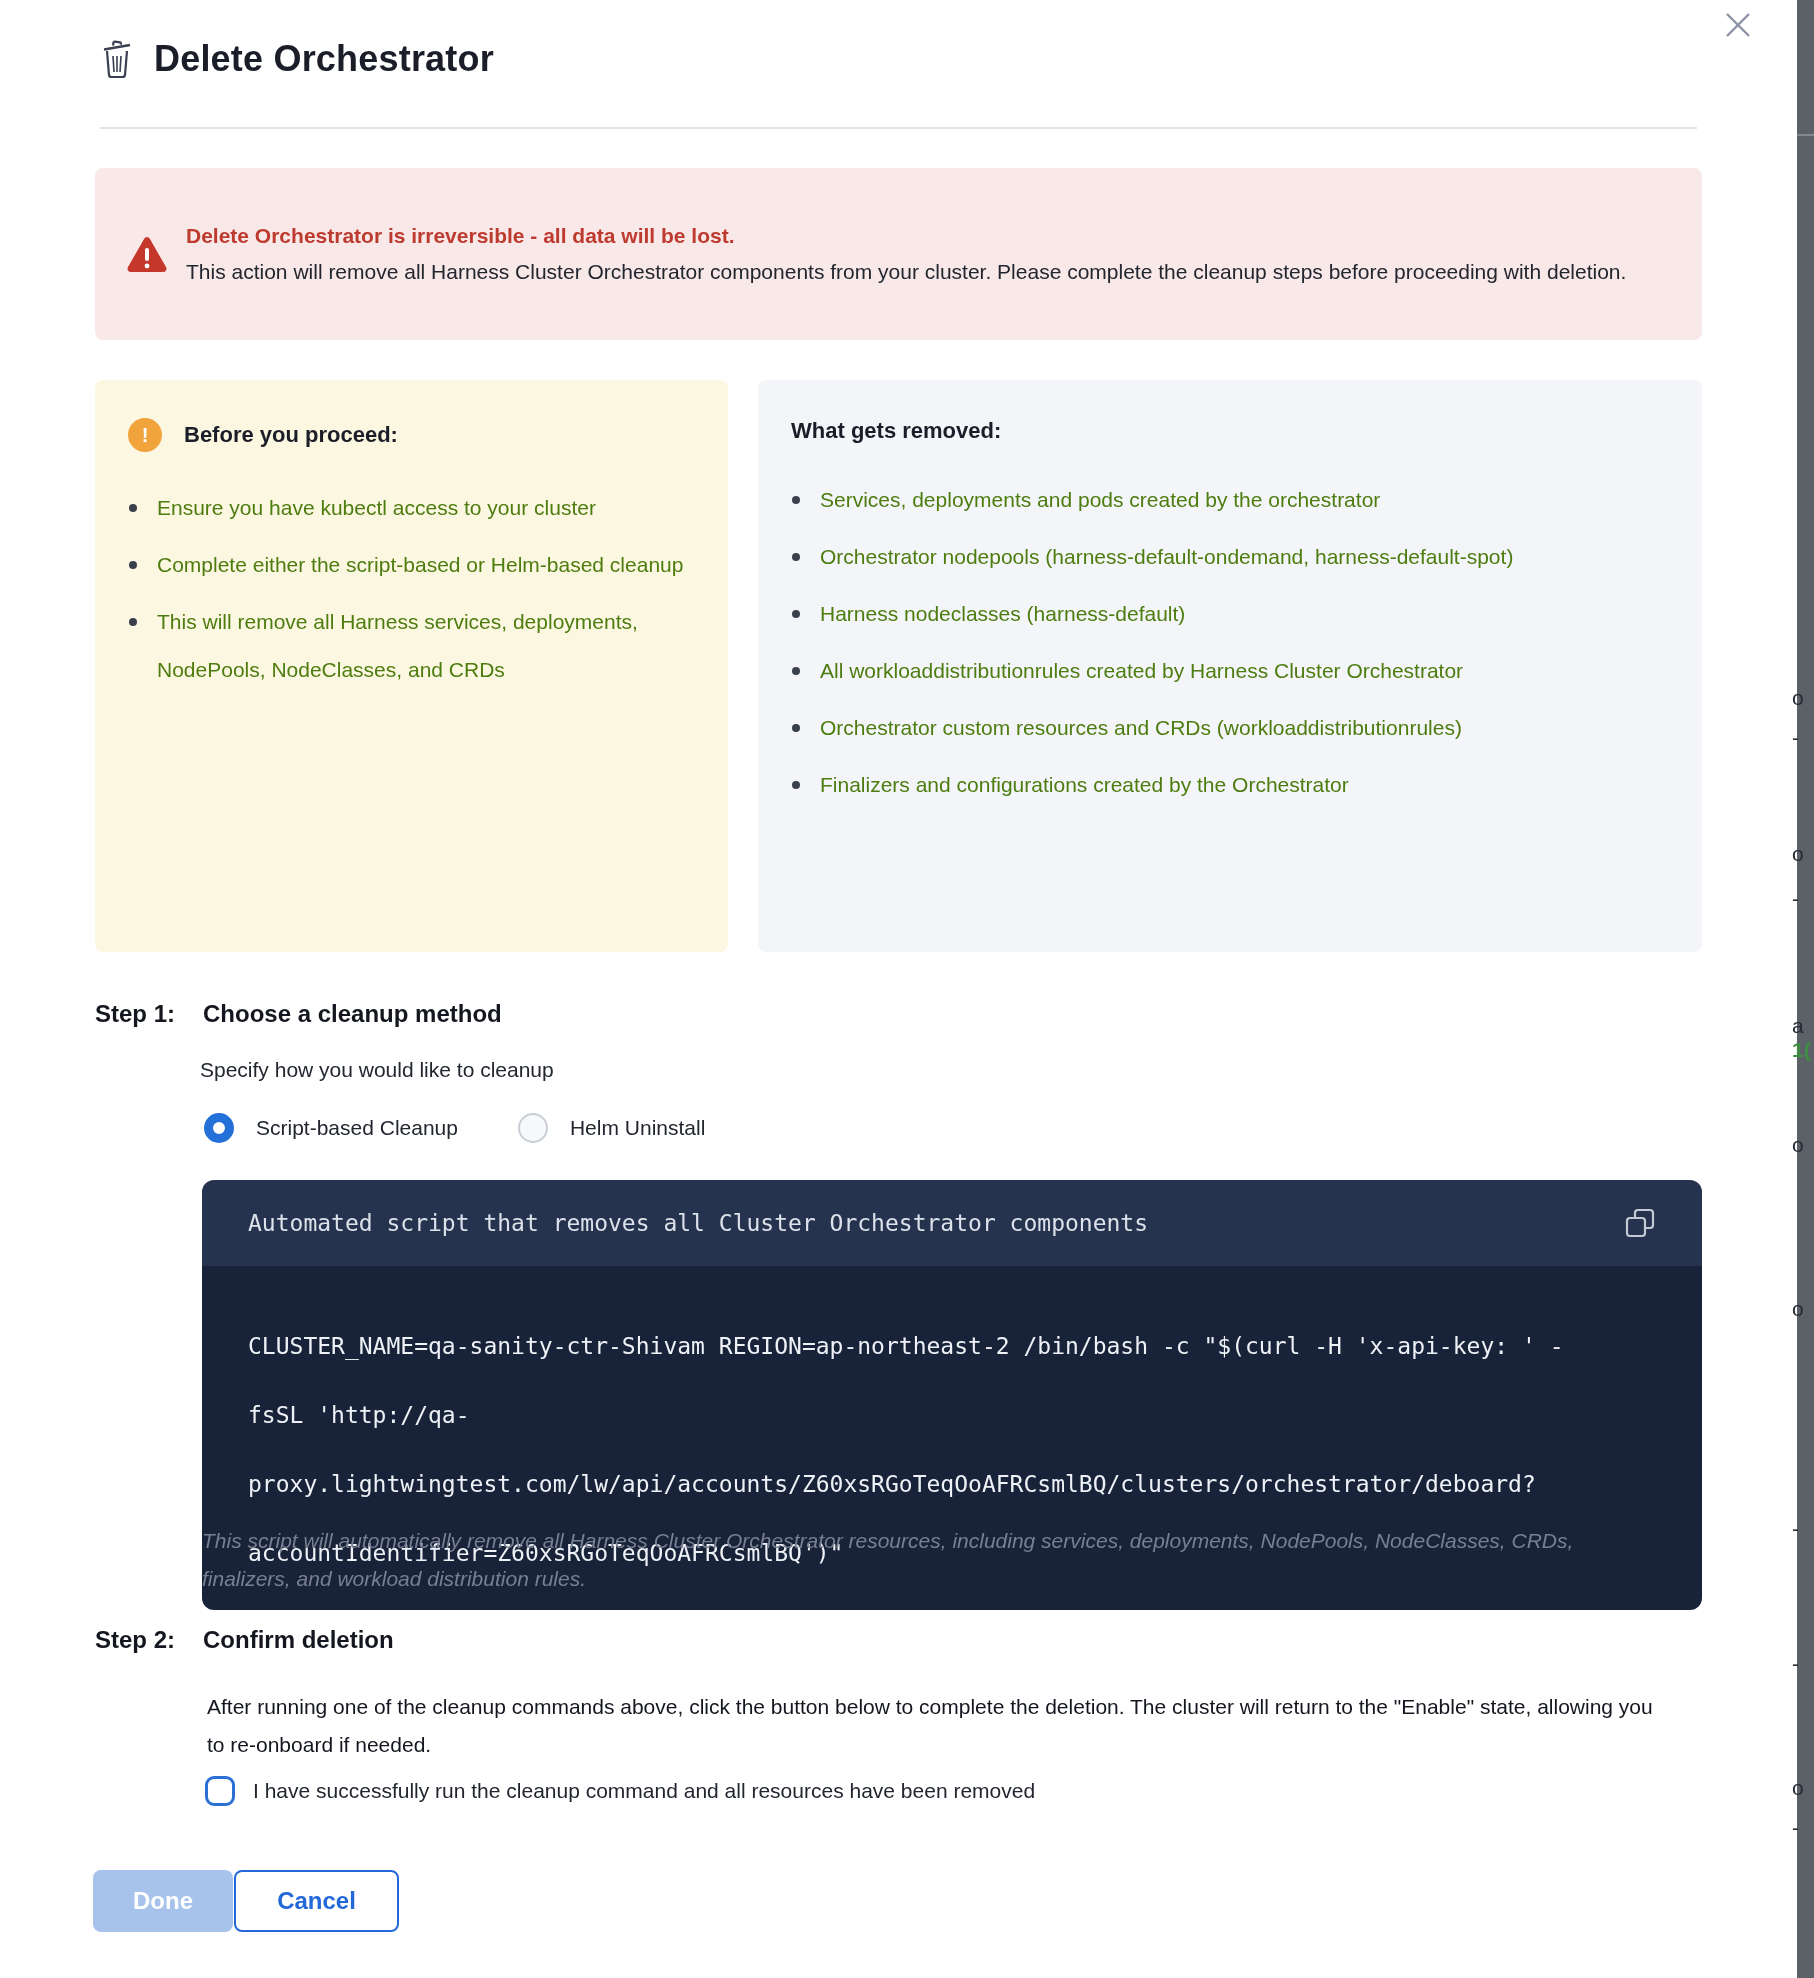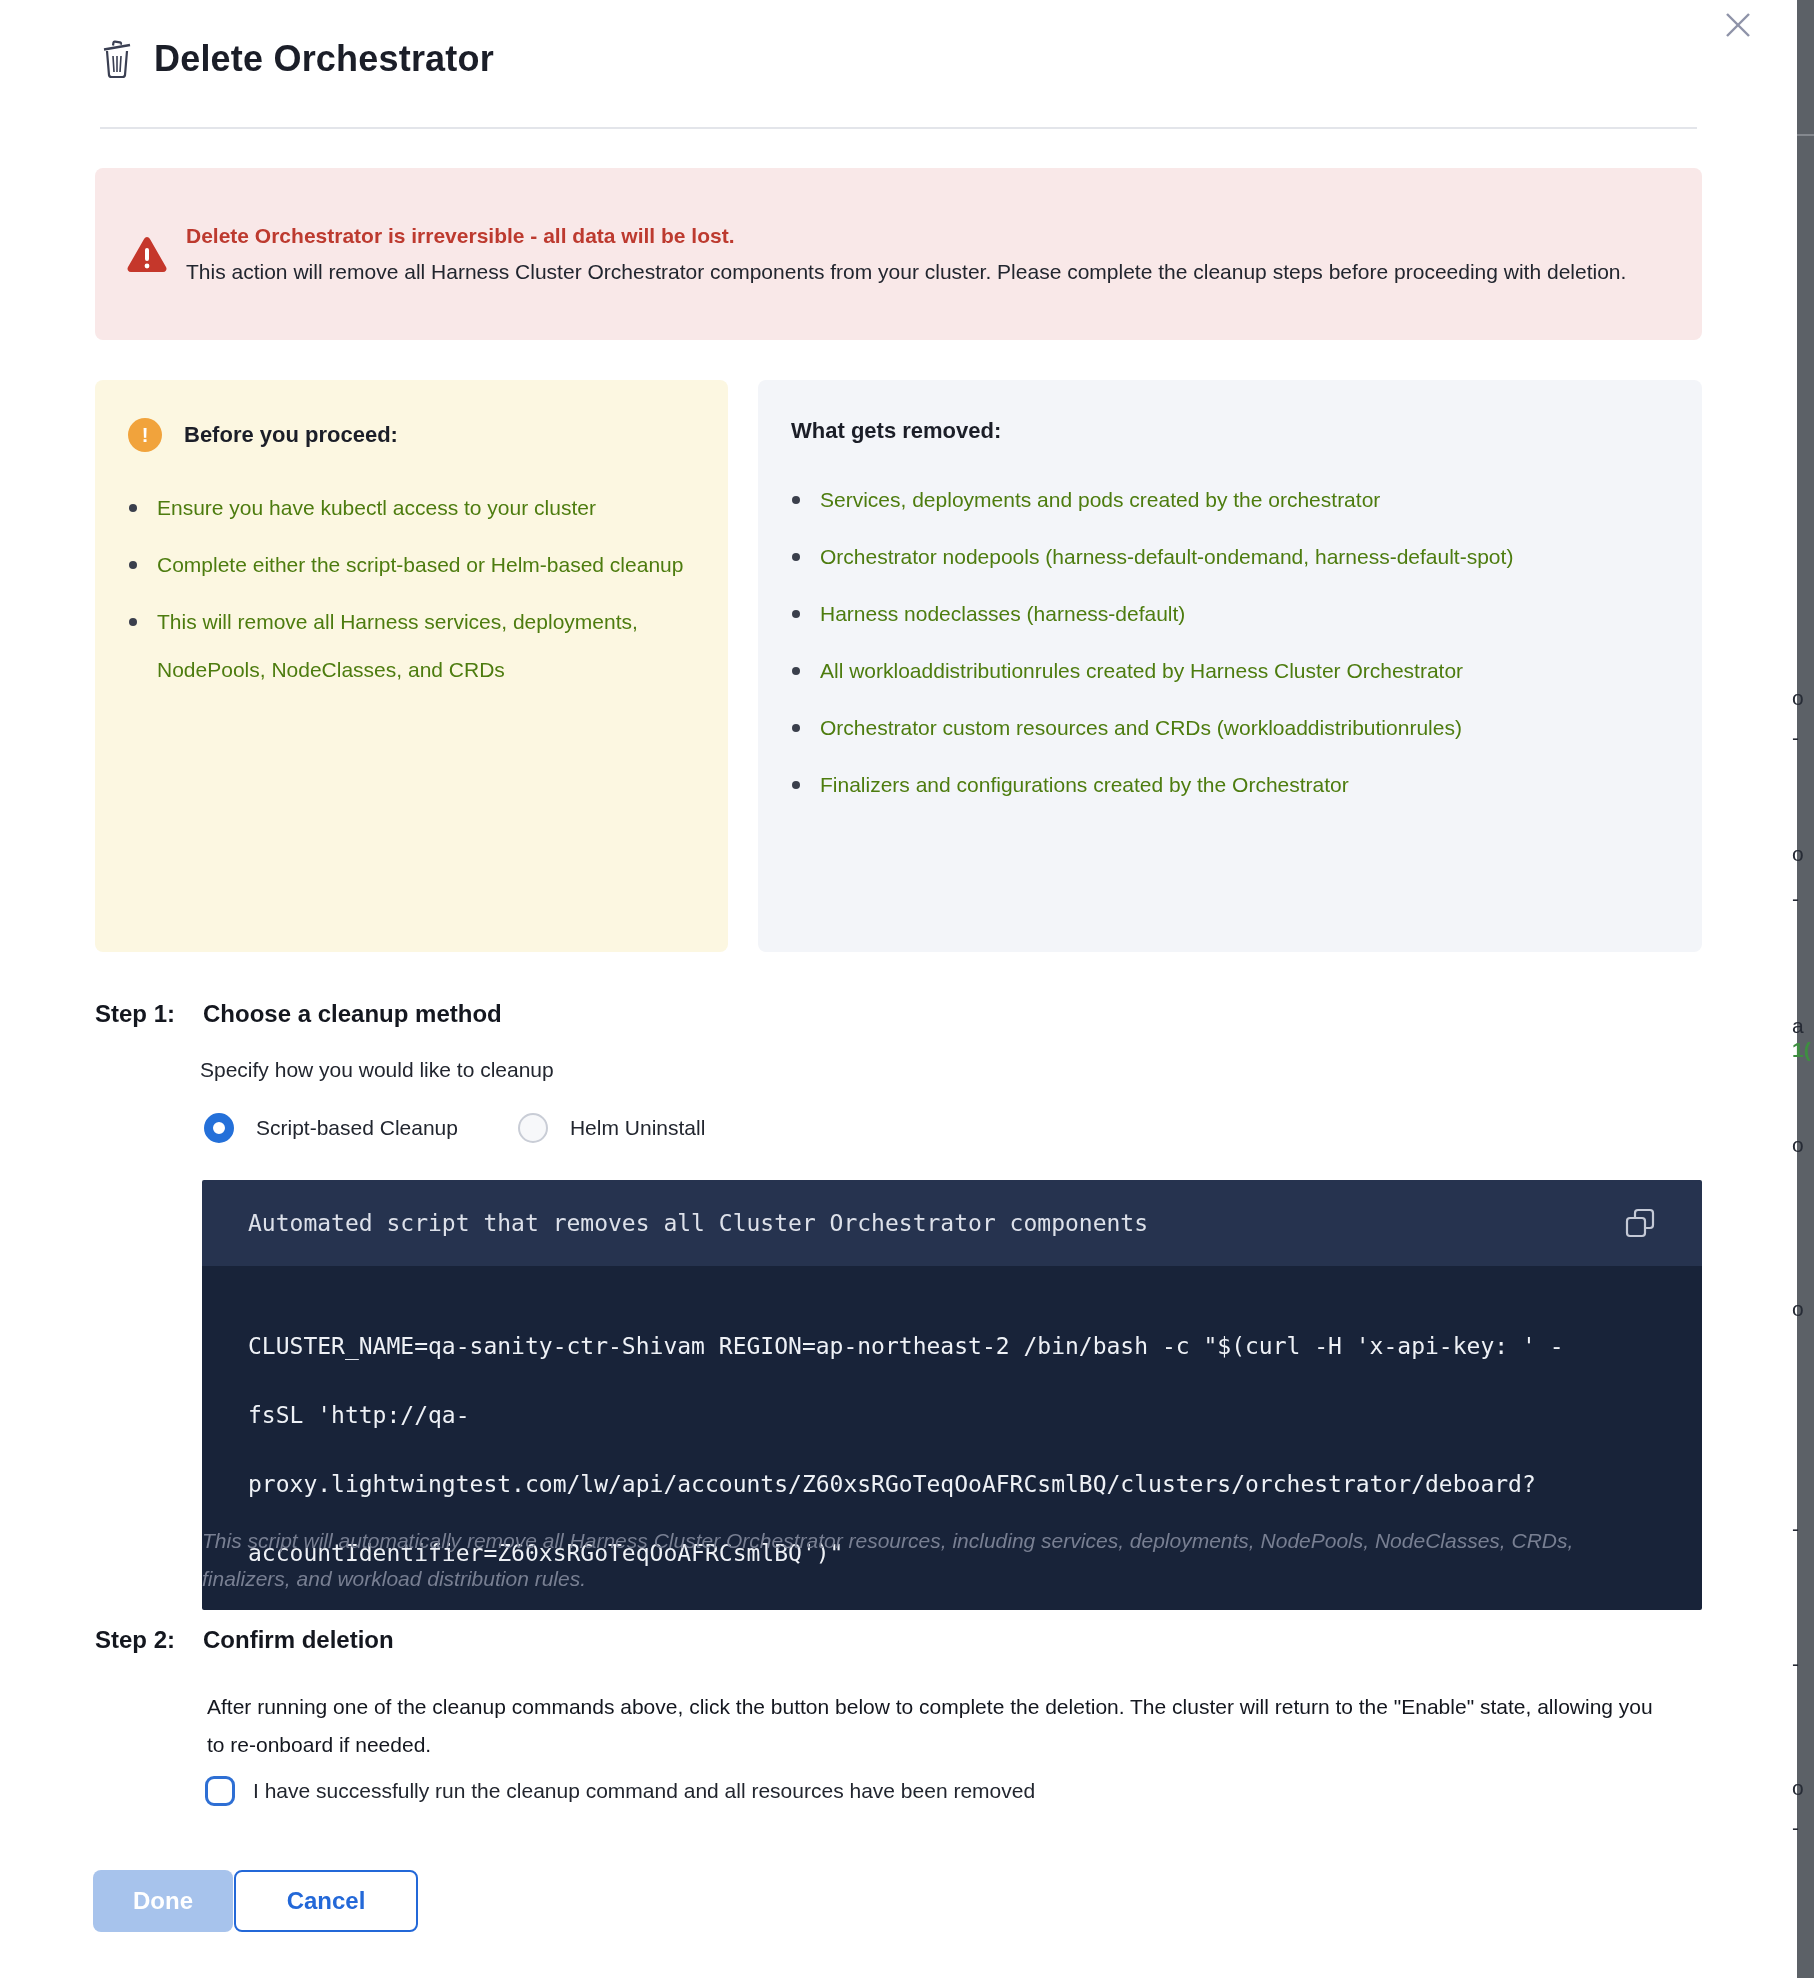--- a/index.html
+++ b/index.html
@@ -57,21 +57,21 @@
 
   
   .radio-row { left: 204px; top: 1113px; display: flex; align-items: center; gap: 60px; }
   .radio-item { display: flex; align-items: center; gap: 22px; cursor: pointer; }
   .radio { width: 30px; height: 30px; border-radius: 50%; flex: 0 0 auto; }
   .radio.selected { border: 9px solid #2470d9; background: #ffffff; }
   .radio.unselected { border: 2px solid #c9cdd6; background: #f7f8fa; }
   .radio-label { font-size: 21px; color: #22262f; }
 
   
-  .code-block { left: 202px; top: 1180px; width: 1500px; border-radius: 2px; overflow: hidden; }
+  .code-block { left: 202px; top: 1180px; width: 1500px; border-radius: 12px; overflow: hidden; }
   .code-header {
     background: #26334f; height: 86px; display: flex; align-items: center;
     justify-content: space-between; padding: 0 46px;
   }
   .code-header-text { font-family: "DejaVu Sans Mono", monospace; font-size: 23px; color: #dde1ea; }
   .copy-btn { width: 32px; height: 32px; cursor: pointer; }
   .code-body { background: #182339; padding: 32px 46px 36px 46px; }
   .code-line { font-family: "DejaVu Sans Mono", monospace; font-size: 23px; line-height: 41px; color: #eef1f6; white-space: pre; margin-top: 28px; }
 
   .code-note { left: 202px; top: 1522px; width: 1440px; font-size: 21px; font-style: italic; color: #787f92; line-height: 38px; }
@@ -79,21 +79,21 @@
   
   .step2-para { left: 207px; top: 1688px; width: 1450px; font-size: 21px; line-height: 38px; color: #14171f; }
   .checkbox-row { left: 205px; top: 1776px; display: flex; align-items: center; gap: 18px; }
   .checkbox { width: 30px; height: 30px; border: 3px solid #2e6fd4; border-radius: 9px; background: #ffffff; flex: 0 0 auto; cursor: pointer; }
   .checkbox-label { font-size: 21px; color: #22262f; }
 
   
   .btn-row { left: 93px; top: 1870px; display: flex; gap: 1px; }
   .btn { height: 62px; border-radius: 8px; font-size: 24px; font-weight: bold; display: flex; align-items: center; justify-content: center; font-family: "Liberation Sans", sans-serif; }
   .btn-done { width: 140px; background: #a7c3ec; color: #ffffff; border: none; cursor: default; }
-  .btn-cancel { width: 184px; background: #ffffff; color: #2368d8; border: 2px solid #2368d8; cursor: pointer; }
+  .btn-cancel { width: 165px; background: #ffffff; color: #2368d8; border: 2px solid #2368d8; cursor: pointer; }
 
   
   .edge-strip { left: 1797px; top: 0; width: 17px; height: 1978px; background: #5c6167; z-index: 1; }
   .edge-strip-line { left: 1797px; top: 134px; width: 17px; height: 2px; background: #84888e; z-index: 2; }
   .edge-fragment { left: 1792px; width: 22px; overflow: hidden; z-index: 3; font-size: 21px; color: #262b35; white-space: nowrap; }
   .edge-fragment.green { color: #3e8e41; font-weight: bold; }
 </style>
 </head>
 <body>
 

